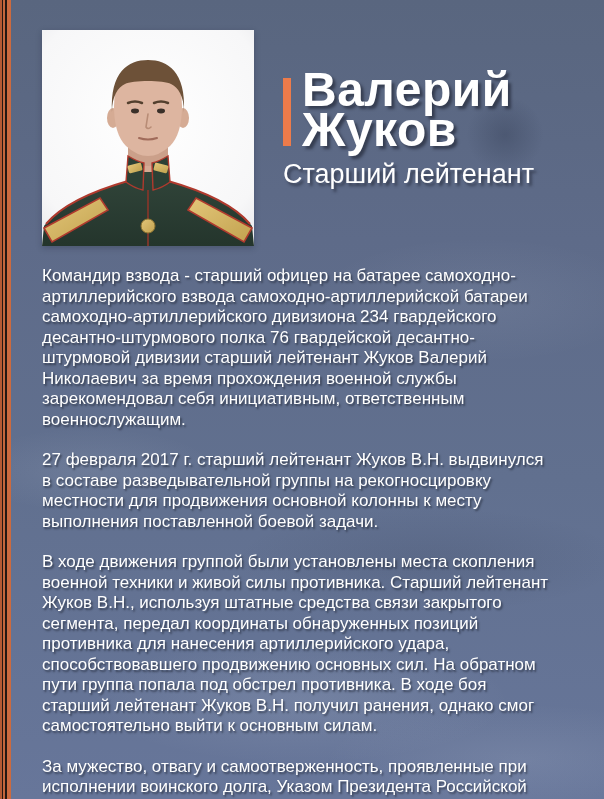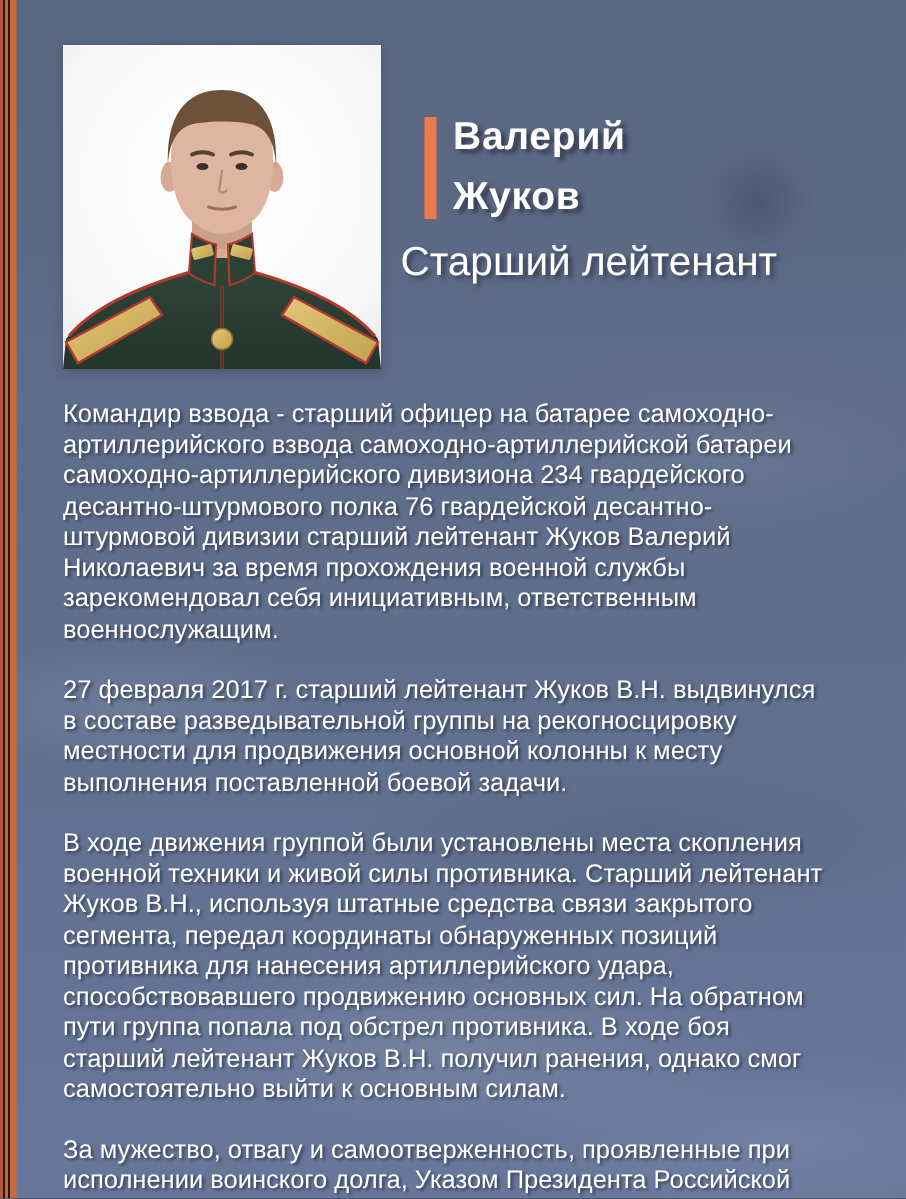--- a/index.html
+++ b/index.html
@@ -47,28 +47,28 @@
     position: absolute;
     left: 283px; top: 78px;
     width: 8px; height: 68px;
     background: #ed7b4a;
   }
   .name-block {
     position: absolute;
     left: 302px; top: 70px;
     color: #ffffff;
     font-weight: bold;
-    font-size: 26px;
+    font-size: 48px;
     line-height: 40px;
     letter-spacing: 0.5px;
     text-shadow: 3px 3px 3px rgba(22,26,38,0.55);
   }
   .rank {
     position: absolute;
-    left: 267px; top: 158px;
+    left: 283px; top: 158px;
     color: #ffffff;
     font-size: 27px;
     line-height: 32px;
     text-shadow: 2.5px 2.5px 3px rgba(22,26,38,0.55);
   }
   .bio {
     position: absolute;
     left: 42px; top: 266px;
     width: 527px;
     color: #ffffff;

